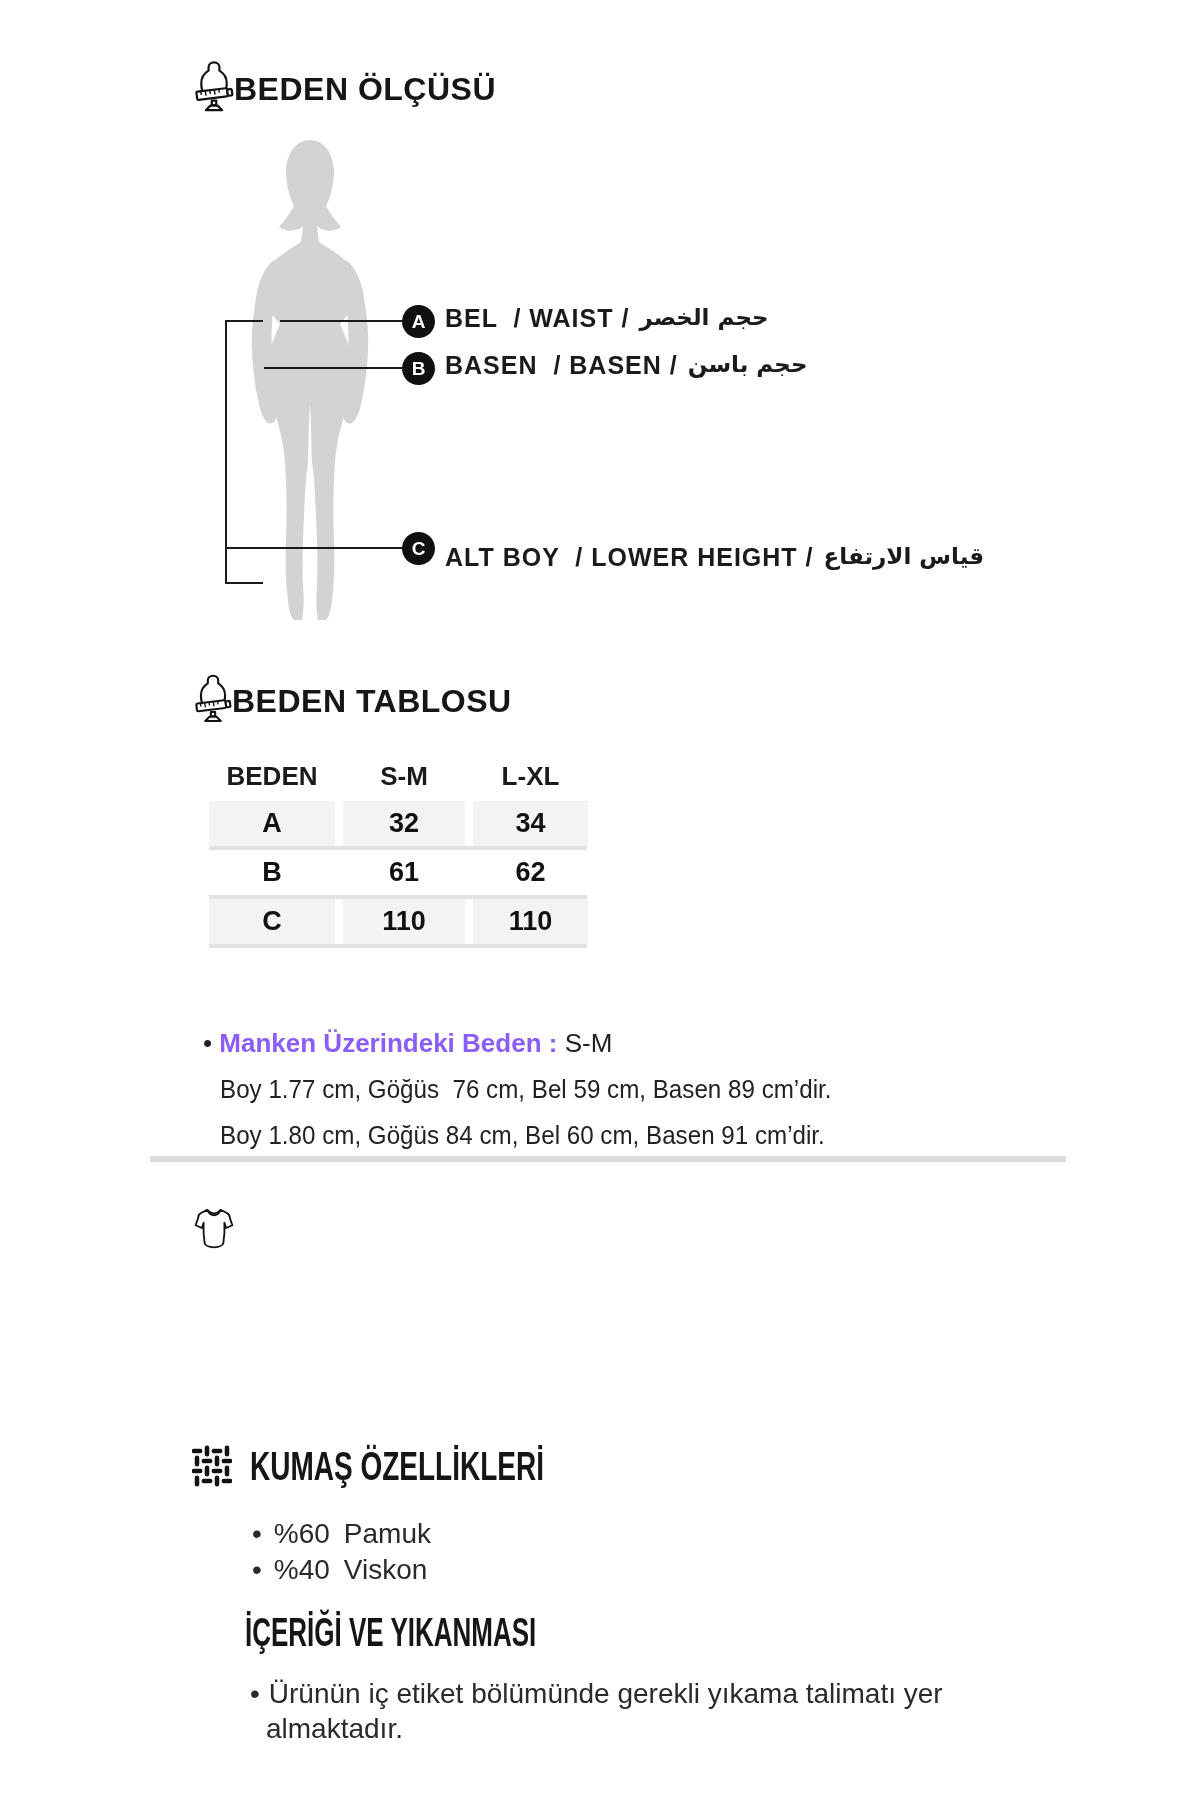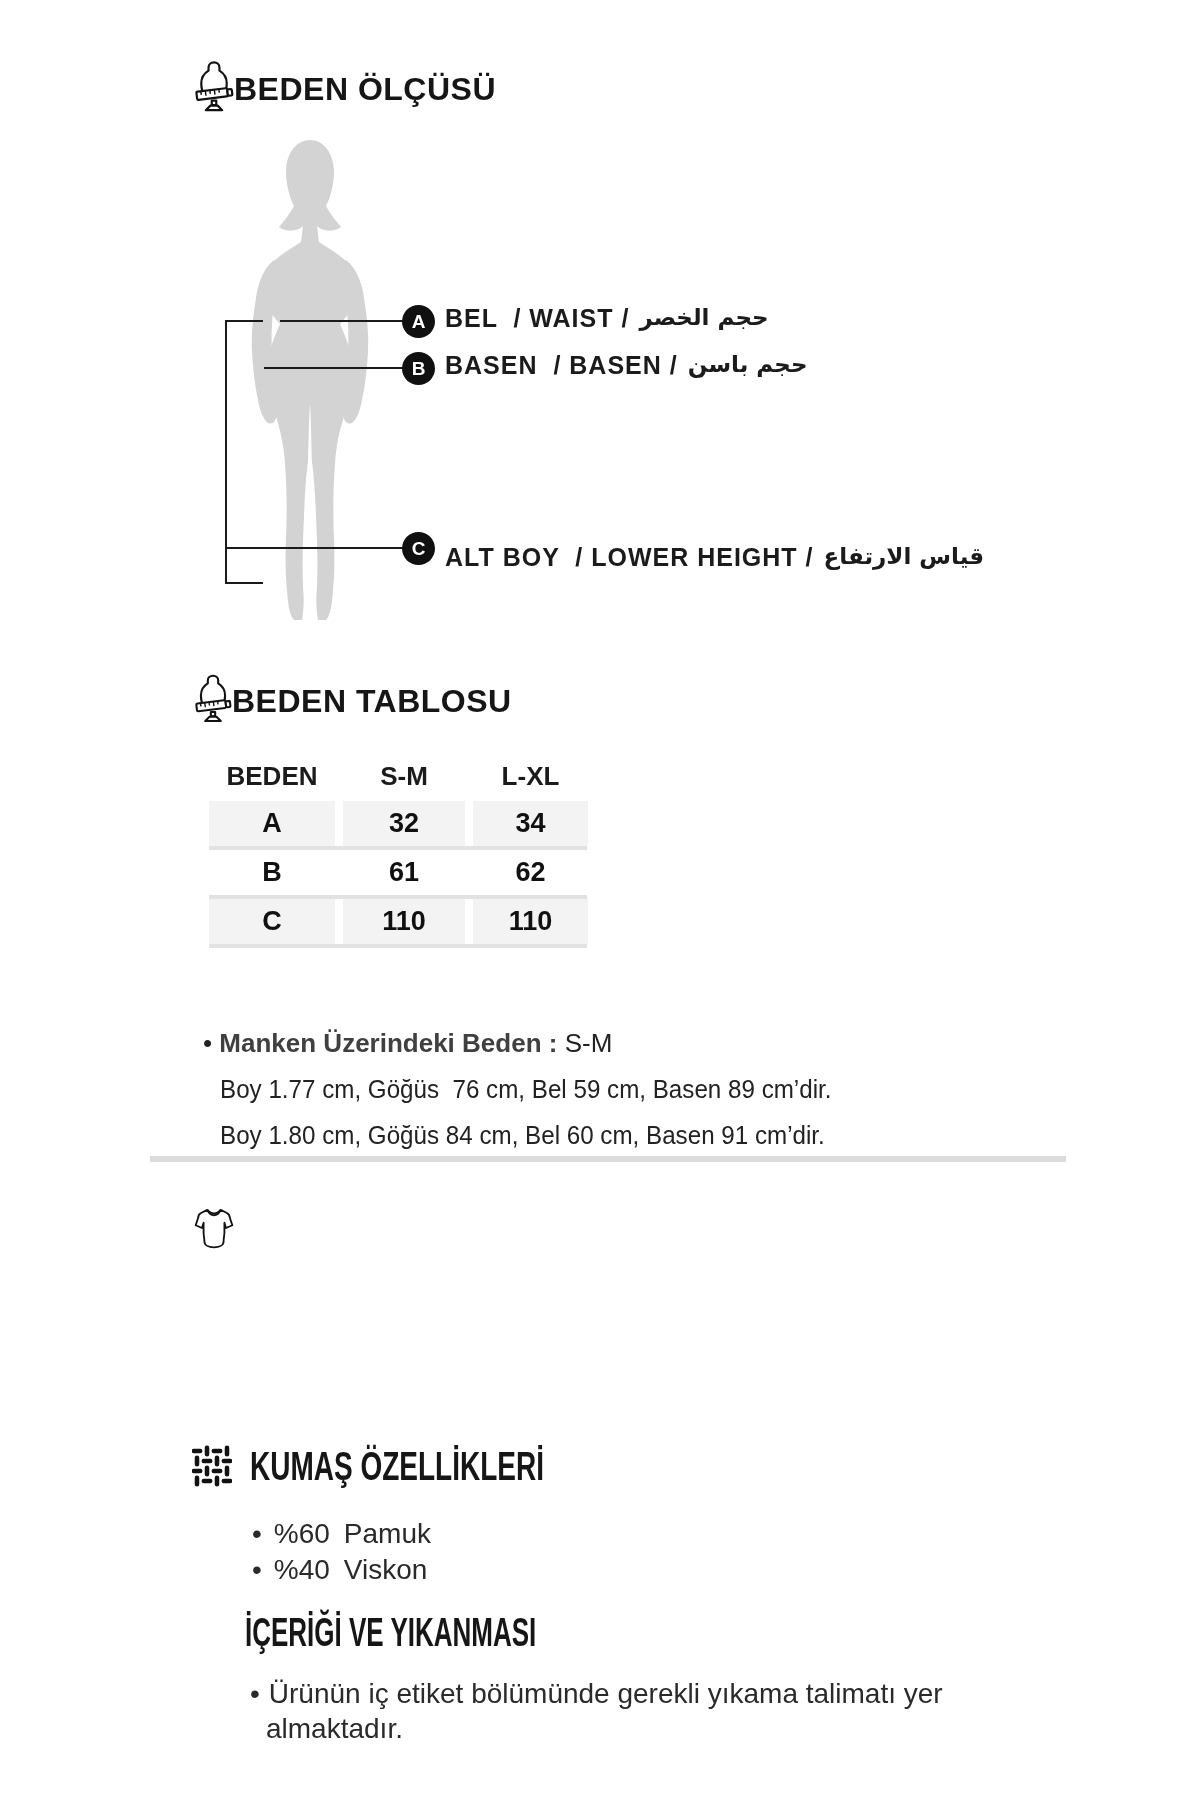--- a/index.html
+++ b/index.html
@@ -34,21 +34,21 @@
   .trow{display:grid;grid-template-columns:126px 122px 115px;column-gap:8px;}
   .thead{height:49px;}
   .thead .cell{background:transparent;font-weight:700;font-size:26px;display:flex;align-items:center;justify-content:center;}
   .tdata{height:45px;border-bottom:4px solid #e2e2e2;}
   .tdata .cell{display:flex;align-items:center;justify-content:center;font-weight:700;font-size:27px;color:#111;}
   .row-odd .cell{background:#f3f3f3;}
   .row-even .cell{background:#ffffff;}
 
   
   .model{position:absolute;left:203px;top:1020px;font-size:26px;line-height:46px;color:#222;}
-  .model .lead .lbl{font-weight:700;color:#404040;}
+  .model .lead .lbl{font-weight:700;color:#8b5cf6;}
   .model .mline2{display:inline-block;transform:scaleX(.93);transform-origin:left center;white-space:pre;}
   .model .cont{padding-left:17px;}
 
   .divider{position:absolute;left:150px;top:1156px;width:916px;height:6px;background:#dcdcdc;}
 
   
   .blist{position:absolute;list-style:none;margin:0;padding:0;font-size:28px;color:#2a2a2a;}
   .blist li{line-height:36px;}
   .blist li::before{content:"\2022";margin-right:12px;color:#2a2a2a;}
   .fab-name{margin-left:14px;}

